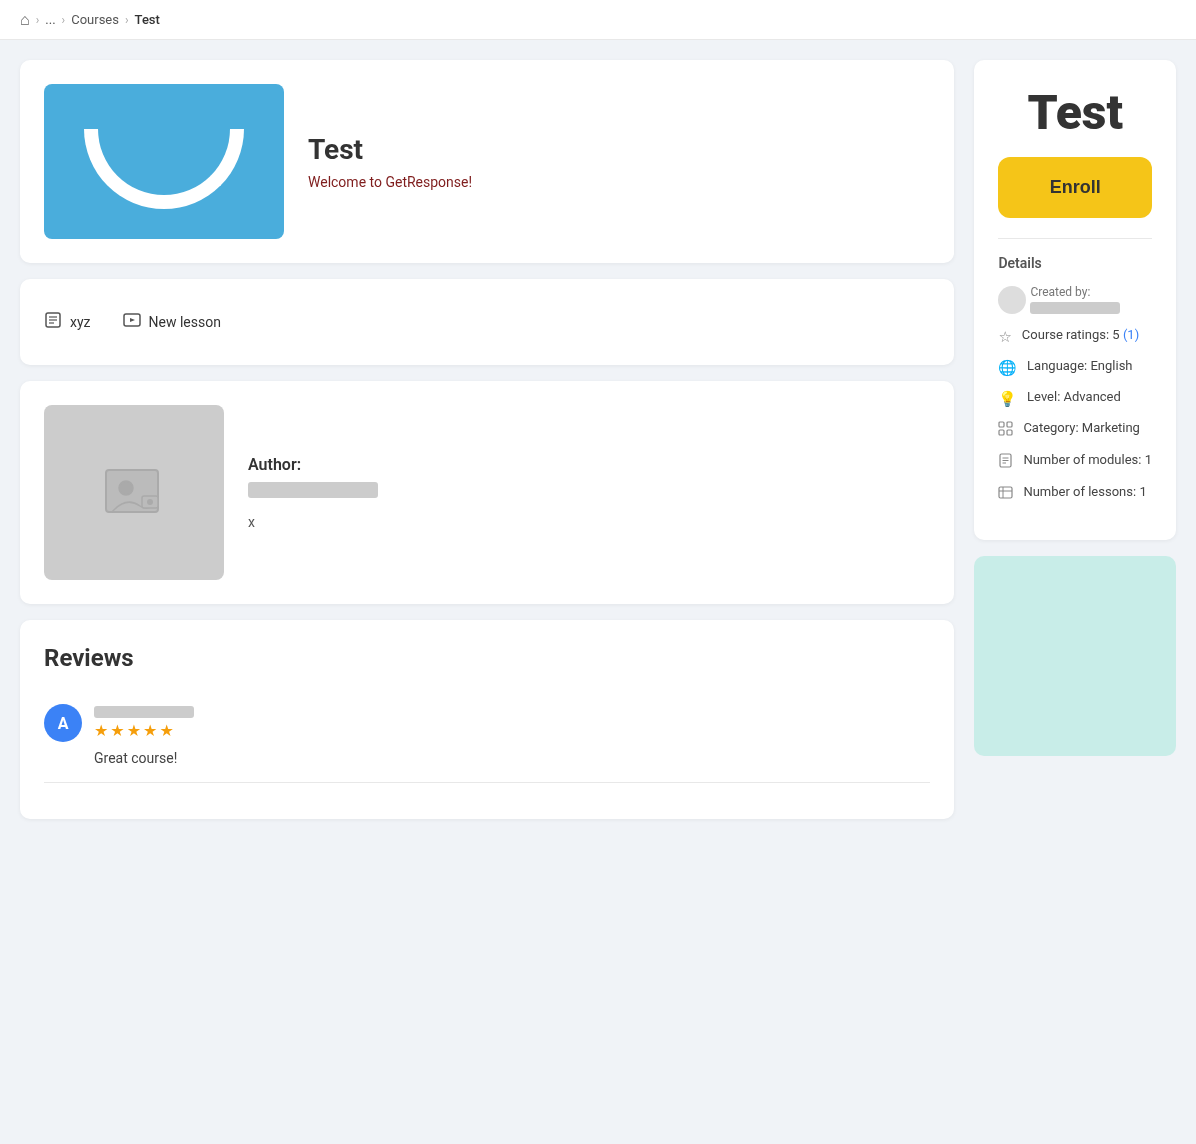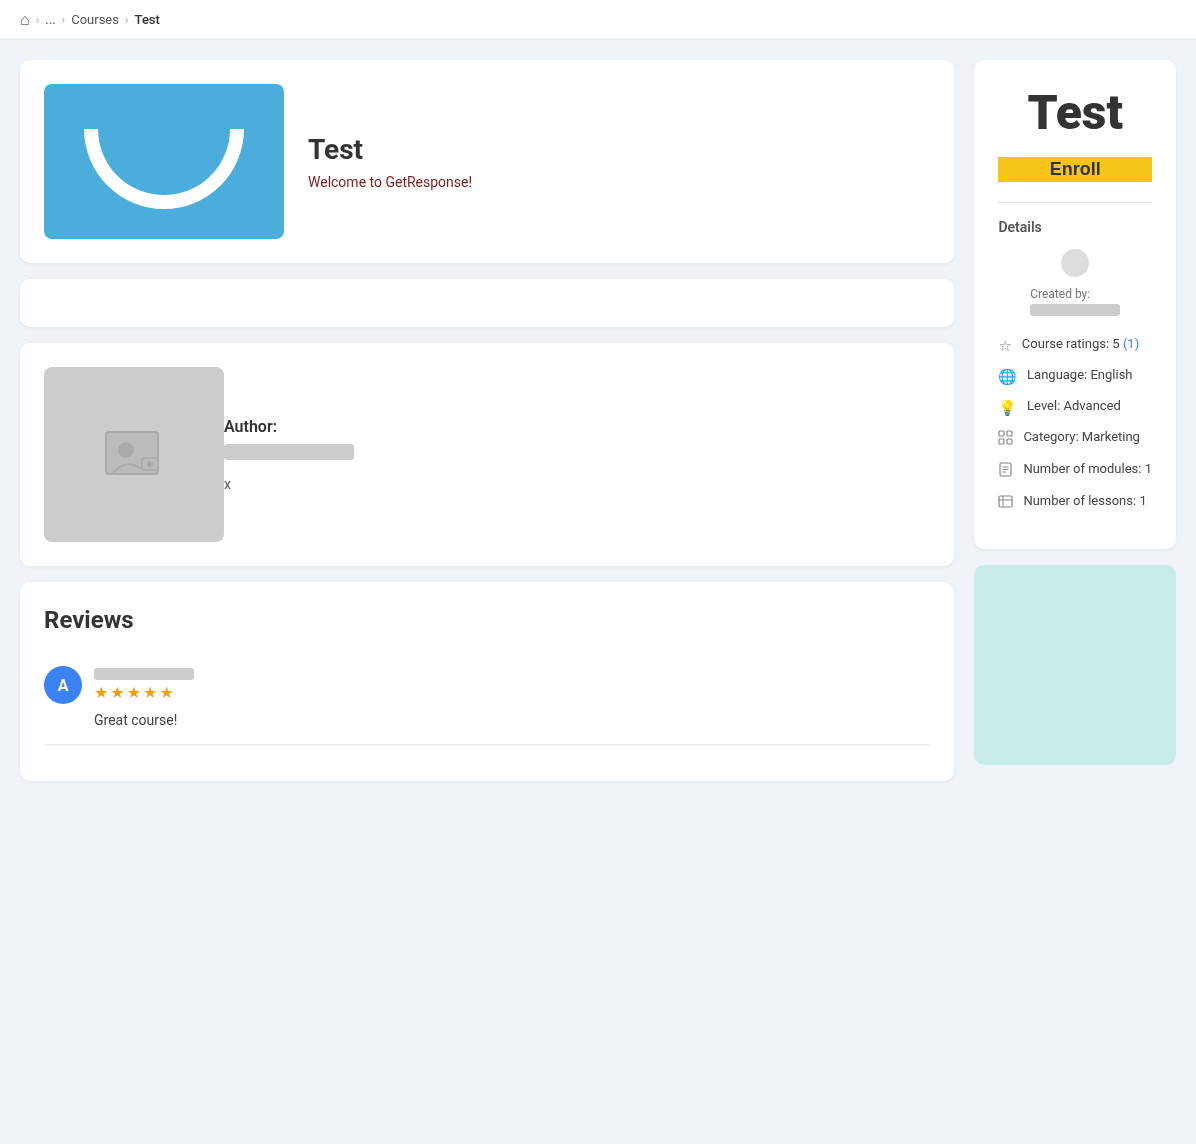--- a/index.html
+++ b/index.html
@@ -117,20 +117,21 @@
     }
 
     .lesson-icon {
       font-size: 16px;
       color: #555;
     }
 
     
     .author-card {
       display: flex;
+      gap: 24px;
       align-items: center;
     }
 
     .author-image-placeholder {
       width: 180px;
       height: 175px;
       background: #ccc;
       border-radius: 8px;
       flex-shrink: 0;
       display: flex;
@@ -255,24 +256,24 @@
 
     .price-label {
       font-size: 48px;
       font-weight: 900;
       text-align: center;
       margin-bottom: 16px;
     }
 
     .enroll-btn {
       width: 100%;
-      padding: 2px;
+      padding: 20px;
       background: #f5c518;
       border: none;
-      border-radius: 0;
+      border-radius: 12px;
       font-size: 18px;
       font-weight: 700;
       color: #333;
       cursor: pointer;
       margin-bottom: 20px;
     }
 
     .details-divider {
       border: none;
       border-top: 1px solid #e8e8e8;
@@ -298,23 +299,22 @@
     .detail-icon {
       font-size: 15px;
       color: #888;
       flex-shrink: 0;
       margin-top: 1px;
     }
 
     .created-by-row {
       display: flex;
       align-items: center;
-      gap: 10px;
-      margin-bottom: 20px;
-      flex-direction: column;
+      gap: 4px;
+      margin-bottom: 13px;
     }
 
     .creator-avatar {
       width: 28px;
       height: 28px;
       border-radius: 50%;
       background: #ddd;
       flex-shrink: 0;
     }
 
@@ -355,20 +355,42 @@
       <div class="course-thumbnail">
         <div class="course-thumb-smile"></div>
       </div>
       <div class="course-info">
         <h1 class="course-title">Test</h1>
         <p class="course-description">Welcome to GetResponse!</p>
       </div>
     </div>
 
     <div class="card course-content-card">
+      <div class="lesson-row">
+        <div class="lesson-item">
+          <span class="lesson-icon">
+            <svg width="18" height="18" viewBox="0 0 18 18" fill="none" xmlns="http://www.w3.org/2000/svg">
+              <rect x="2" y="2" width="14" height="14" rx="2" stroke="#555" stroke-width="1.5" fill="none"></rect>
+              <line x1="5" y1="6" x2="13" y2="6" stroke="#555" stroke-width="1.2"></line>
+              <line x1="5" y1="9" x2="13" y2="9" stroke="#555" stroke-width="1.2"></line>
+              <line x1="5" y1="12" x2="10" y2="12" stroke="#555" stroke-width="1.2"></line>
+            </svg>
+          </span>
+          <span>xyz</span>
+        </div>
+        <div class="lesson-item">
+          <span class="lesson-icon">
+            <svg width="18" height="18" viewBox="0 0 18 18" fill="none" xmlns="http://www.w3.org/2000/svg">
+              <rect x="1" y="3" width="16" height="12" rx="2" stroke="#555" stroke-width="1.5" fill="none"></rect>
+              <polygon points="7,7 7,11 12,9" fill="#555"></polygon>
+            </svg>
+          </span>
+          <span>New lesson</span>
+        </div>
+      </div>
     </div>
 
     <div class="card author-card">
       <div class="author-image-placeholder">
         <div class="author-image-inner">
           <svg width="60" height="50" viewBox="0 0 60 50" fill="none" xmlns="http://www.w3.org/2000/svg">
             <rect x="2" y="2" width="52" height="42" rx="3" stroke="#aaa" stroke-width="2" fill="#bbb"></rect>
             <circle cx="22" cy="20" r="7" stroke="#aaa" stroke-width="1.5" fill="#aaa"></circle>
             <path d="M8 44 Q22 28 36 38 Q44 44 54 34" stroke="#aaa" stroke-width="1.5" fill="none"></path>
             <rect x="38" y="28" width="16" height="12" rx="2" fill="#bbb" stroke="#aaa" stroke-width="1.5"></rect>

